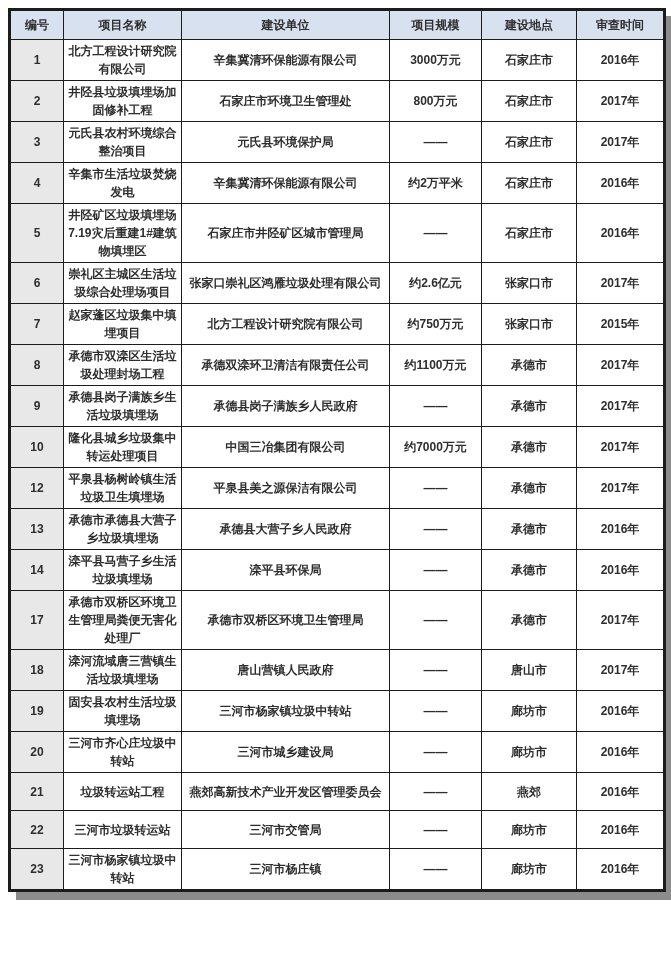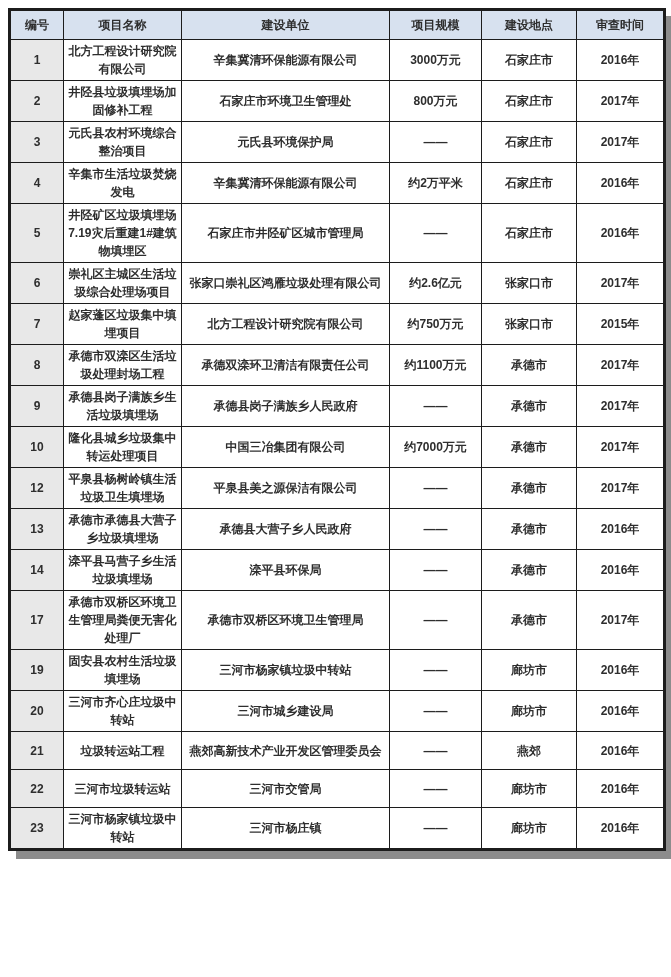--- a/index.html
+++ b/index.html
@@ -203,20 +203,28 @@
 
   <tr>
     <td class="idx">17</td>
     <td>承德市双桥区环境卫生管理局粪便无害化处理厂</td>
     <td>承德市双桥区环境卫生管理局</td>
     <td>——</td>
     <td>承德市</td>
     <td>2017年</td>
   </tr>
 
+  <tr>
+    <td class="idx">18</td>
+    <td>滦河流域唐三营镇生活垃圾填埋场</td>
+    <td>唐山营镇人民政府</td>
+    <td>——</td>
+    <td>唐山市</td>
+    <td>2017年</td>
+  </tr>
 
   <tr>
     <td class="idx">19</td>
     <td>固安县农村生活垃圾填埋场</td>
     <td>三河市杨家镇垃圾中转站</td>
     <td>——</td>
     <td>廊坊市</td>
     <td>2016年</td>
   </tr>
 

